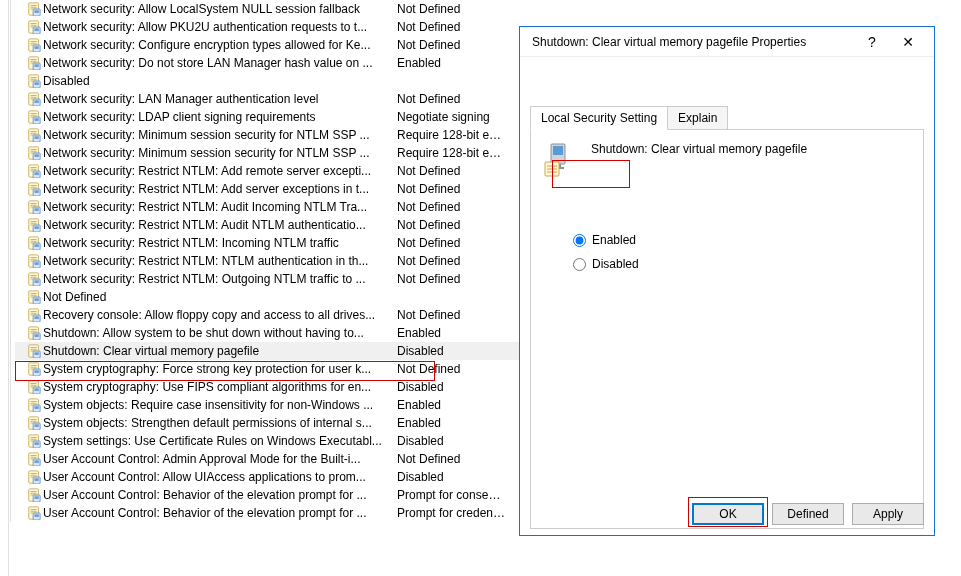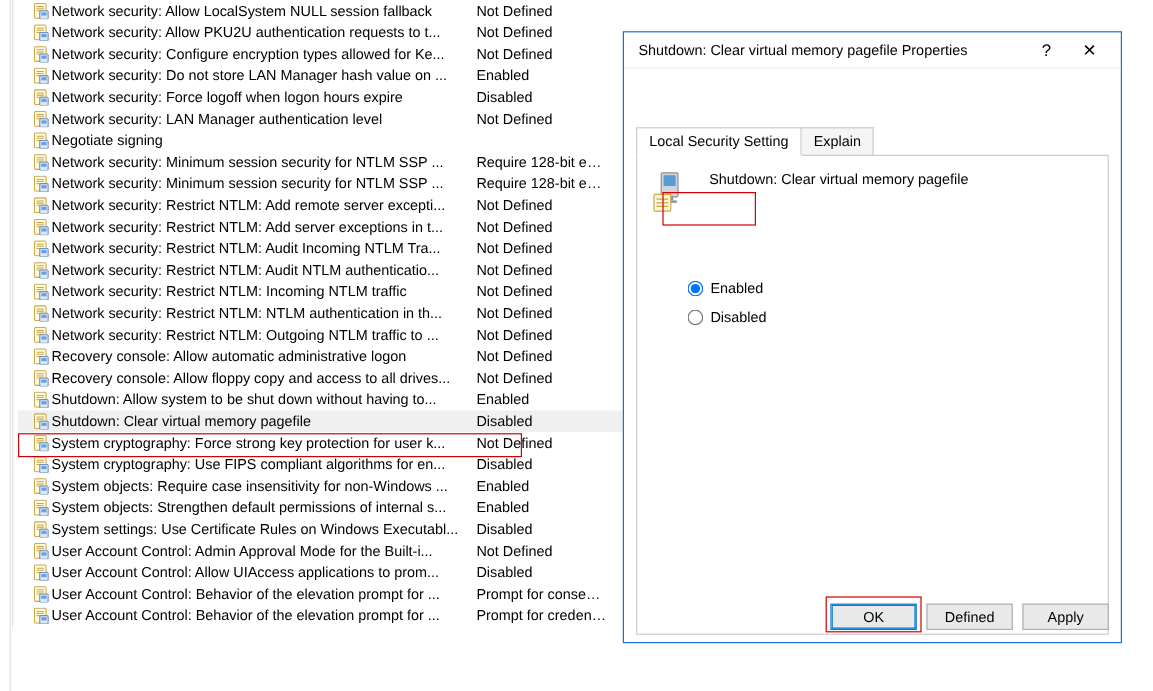--- a/index.html
+++ b/index.html
@@ -250,21 +250,20 @@
       <div class="icon-cell">
         <svg viewBox="0 0 16 16" width="14" height="14">
           <rect x="2" y="1" width="11" height="14" rx="1" fill="#fff9e0" stroke="#c9a94a"></rect>
           <line x1="4" y1="4" x2="11" y2="4" stroke="#c9a94a"></line>
           <line x1="4" y1="6" x2="11" y2="6" stroke="#c9a94a"></line>
           <line x1="4" y1="8" x2="11" y2="8" stroke="#c9a94a"></line>
           <rect x="7" y="8" width="8" height="8" rx="1" fill="#dbe7f5" stroke="#6a8fbf"></rect>
           <rect x="8.5" y="9.5" width="5" height="3" fill="#6aa0e0"></rect>
         </svg>
       </div>
-      <div class="name-cell">Network security: Force logoff when logon hours expire</div>
       <div class="val-cell">Disabled</div>
     </div>
     <div class="row">
       <div class="icon-cell">
         <svg viewBox="0 0 16 16" width="14" height="14">
           <rect x="2" y="1" width="11" height="14" rx="1" fill="#fff9e0" stroke="#c9a94a"></rect>
           <line x1="4" y1="4" x2="11" y2="4" stroke="#c9a94a"></line>
           <line x1="4" y1="6" x2="11" y2="6" stroke="#c9a94a"></line>
           <line x1="4" y1="8" x2="11" y2="8" stroke="#c9a94a"></line>
           <rect x="7" y="8" width="8" height="8" rx="1" fill="#dbe7f5" stroke="#6a8fbf"></rect>
@@ -278,20 +277,21 @@
       <div class="icon-cell">
         <svg viewBox="0 0 16 16" width="14" height="14">
           <rect x="2" y="1" width="11" height="14" rx="1" fill="#fff9e0" stroke="#c9a94a"></rect>
           <line x1="4" y1="4" x2="11" y2="4" stroke="#c9a94a"></line>
           <line x1="4" y1="6" x2="11" y2="6" stroke="#c9a94a"></line>
           <line x1="4" y1="8" x2="11" y2="8" stroke="#c9a94a"></line>
           <rect x="7" y="8" width="8" height="8" rx="1" fill="#dbe7f5" stroke="#6a8fbf"></rect>
           <rect x="8.5" y="9.5" width="5" height="3" fill="#6aa0e0"></rect>
         </svg>
       </div>
+      <div class="name-cell">Network security: LDAP client signing requirements</div>
       <div class="val-cell">Negotiate signing</div>
     </div>
     <div class="row">
       <div class="icon-cell">
         <svg viewBox="0 0 16 16" width="14" height="14">
           <rect x="2" y="1" width="11" height="14" rx="1" fill="#fff9e0" stroke="#c9a94a"></rect>
           <line x1="4" y1="4" x2="11" y2="4" stroke="#c9a94a"></line>
           <line x1="4" y1="6" x2="11" y2="6" stroke="#c9a94a"></line>
           <line x1="4" y1="8" x2="11" y2="8" stroke="#c9a94a"></line>
           <rect x="7" y="8" width="8" height="8" rx="1" fill="#dbe7f5" stroke="#6a8fbf"></rect>
@@ -417,21 +417,20 @@
       <div class="icon-cell">
         <svg viewBox="0 0 16 16" width="14" height="14">
           <rect x="2" y="1" width="11" height="14" rx="1" fill="#fff9e0" stroke="#c9a94a"></rect>
           <line x1="4" y1="4" x2="11" y2="4" stroke="#c9a94a"></line>
           <line x1="4" y1="6" x2="11" y2="6" stroke="#c9a94a"></line>
           <line x1="4" y1="8" x2="11" y2="8" stroke="#c9a94a"></line>
           <rect x="7" y="8" width="8" height="8" rx="1" fill="#dbe7f5" stroke="#6a8fbf"></rect>
           <rect x="8.5" y="9.5" width="5" height="3" fill="#6aa0e0"></rect>
         </svg>
       </div>
-      <div class="name-cell">Recovery console: Allow automatic administrative logon</div>
       <div class="val-cell">Not Defined</div>
     </div>
     <div class="row">
       <div class="icon-cell">
         <svg viewBox="0 0 16 16" width="14" height="14">
           <rect x="2" y="1" width="11" height="14" rx="1" fill="#fff9e0" stroke="#c9a94a"></rect>
           <line x1="4" y1="4" x2="11" y2="4" stroke="#c9a94a"></line>
           <line x1="4" y1="6" x2="11" y2="6" stroke="#c9a94a"></line>
           <line x1="4" y1="8" x2="11" y2="8" stroke="#c9a94a"></line>
           <rect x="7" y="8" width="8" height="8" rx="1" fill="#dbe7f5" stroke="#6a8fbf"></rect>

